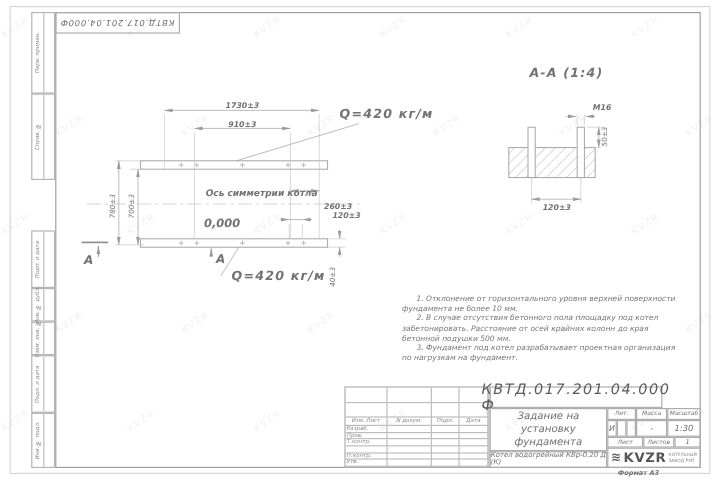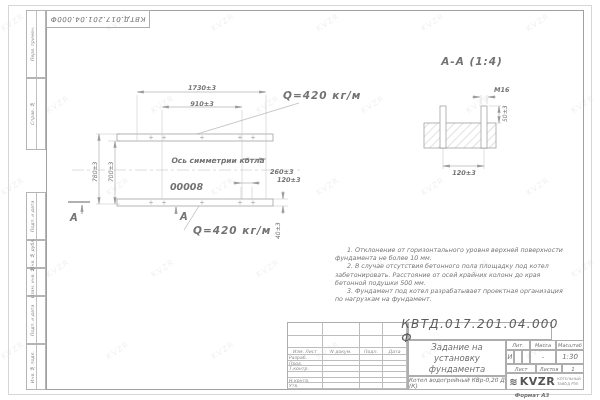--- a/index.html
+++ b/index.html
@@ -159,21 +159,21 @@
   </svg>
 
   <div class="lbl c" style="left:180px;top:84px;width:44px;">1730±3</div>
   <div class="lbl c" style="left:182px;top:100px;width:40px;">910±3</div>
   <span class="rot" style="left:91px;top:182px;">780±3</span>
   <span class="rot" style="left:107px;top:182px;">700±3</span>
   <div class="lbl" style="left:270px;top:152px;margin-top:16px;">260±3</div>
   <div class="lbl" style="left:277px;top:176px;">120±3</div>
   <span class="rot" style="left:274px;top:239px;">40±3</span>
   <div class="lbl c" style="left:163px;top:156px;width:110px;font-size:7.5px;">Ось симметрии котла</div>
-  <div class="lbl" style="left:170px;top:181px;font-size:9.5px;">00008</div>
+  <div class="lbl" style="left:170px;top:181px;font-size:9.5px;">0,000</div>
   <div class="lbl c" style="left:283px;top:89px;width:72px;font-size:10.5px;letter-spacing:1px;">Q=420 кг/м</div>
   <div class="lbl c" style="left:193px;top:224px;width:72px;font-size:10.5px;letter-spacing:1px;">Q=420 кг/м</div>
   <div class="lbl" style="left:70px;top:212px;font-size:10px;">А</div>
   <div class="lbl" style="left:180px;top:211px;font-size:10px;">А</div>
 
   <div class="lbl c" style="left:436px;top:55px;width:72px;font-size:10.5px;letter-spacing:1px;">А-А (1:4)</div>
   <div class="lbl" style="left:494px;top:86px;">М16</div>
   <span class="rot" style="left:501px;top:122px;">50±3</span>
   <div class="lbl c" style="left:443px;top:169px;width:42px;">120±3</div>
 

